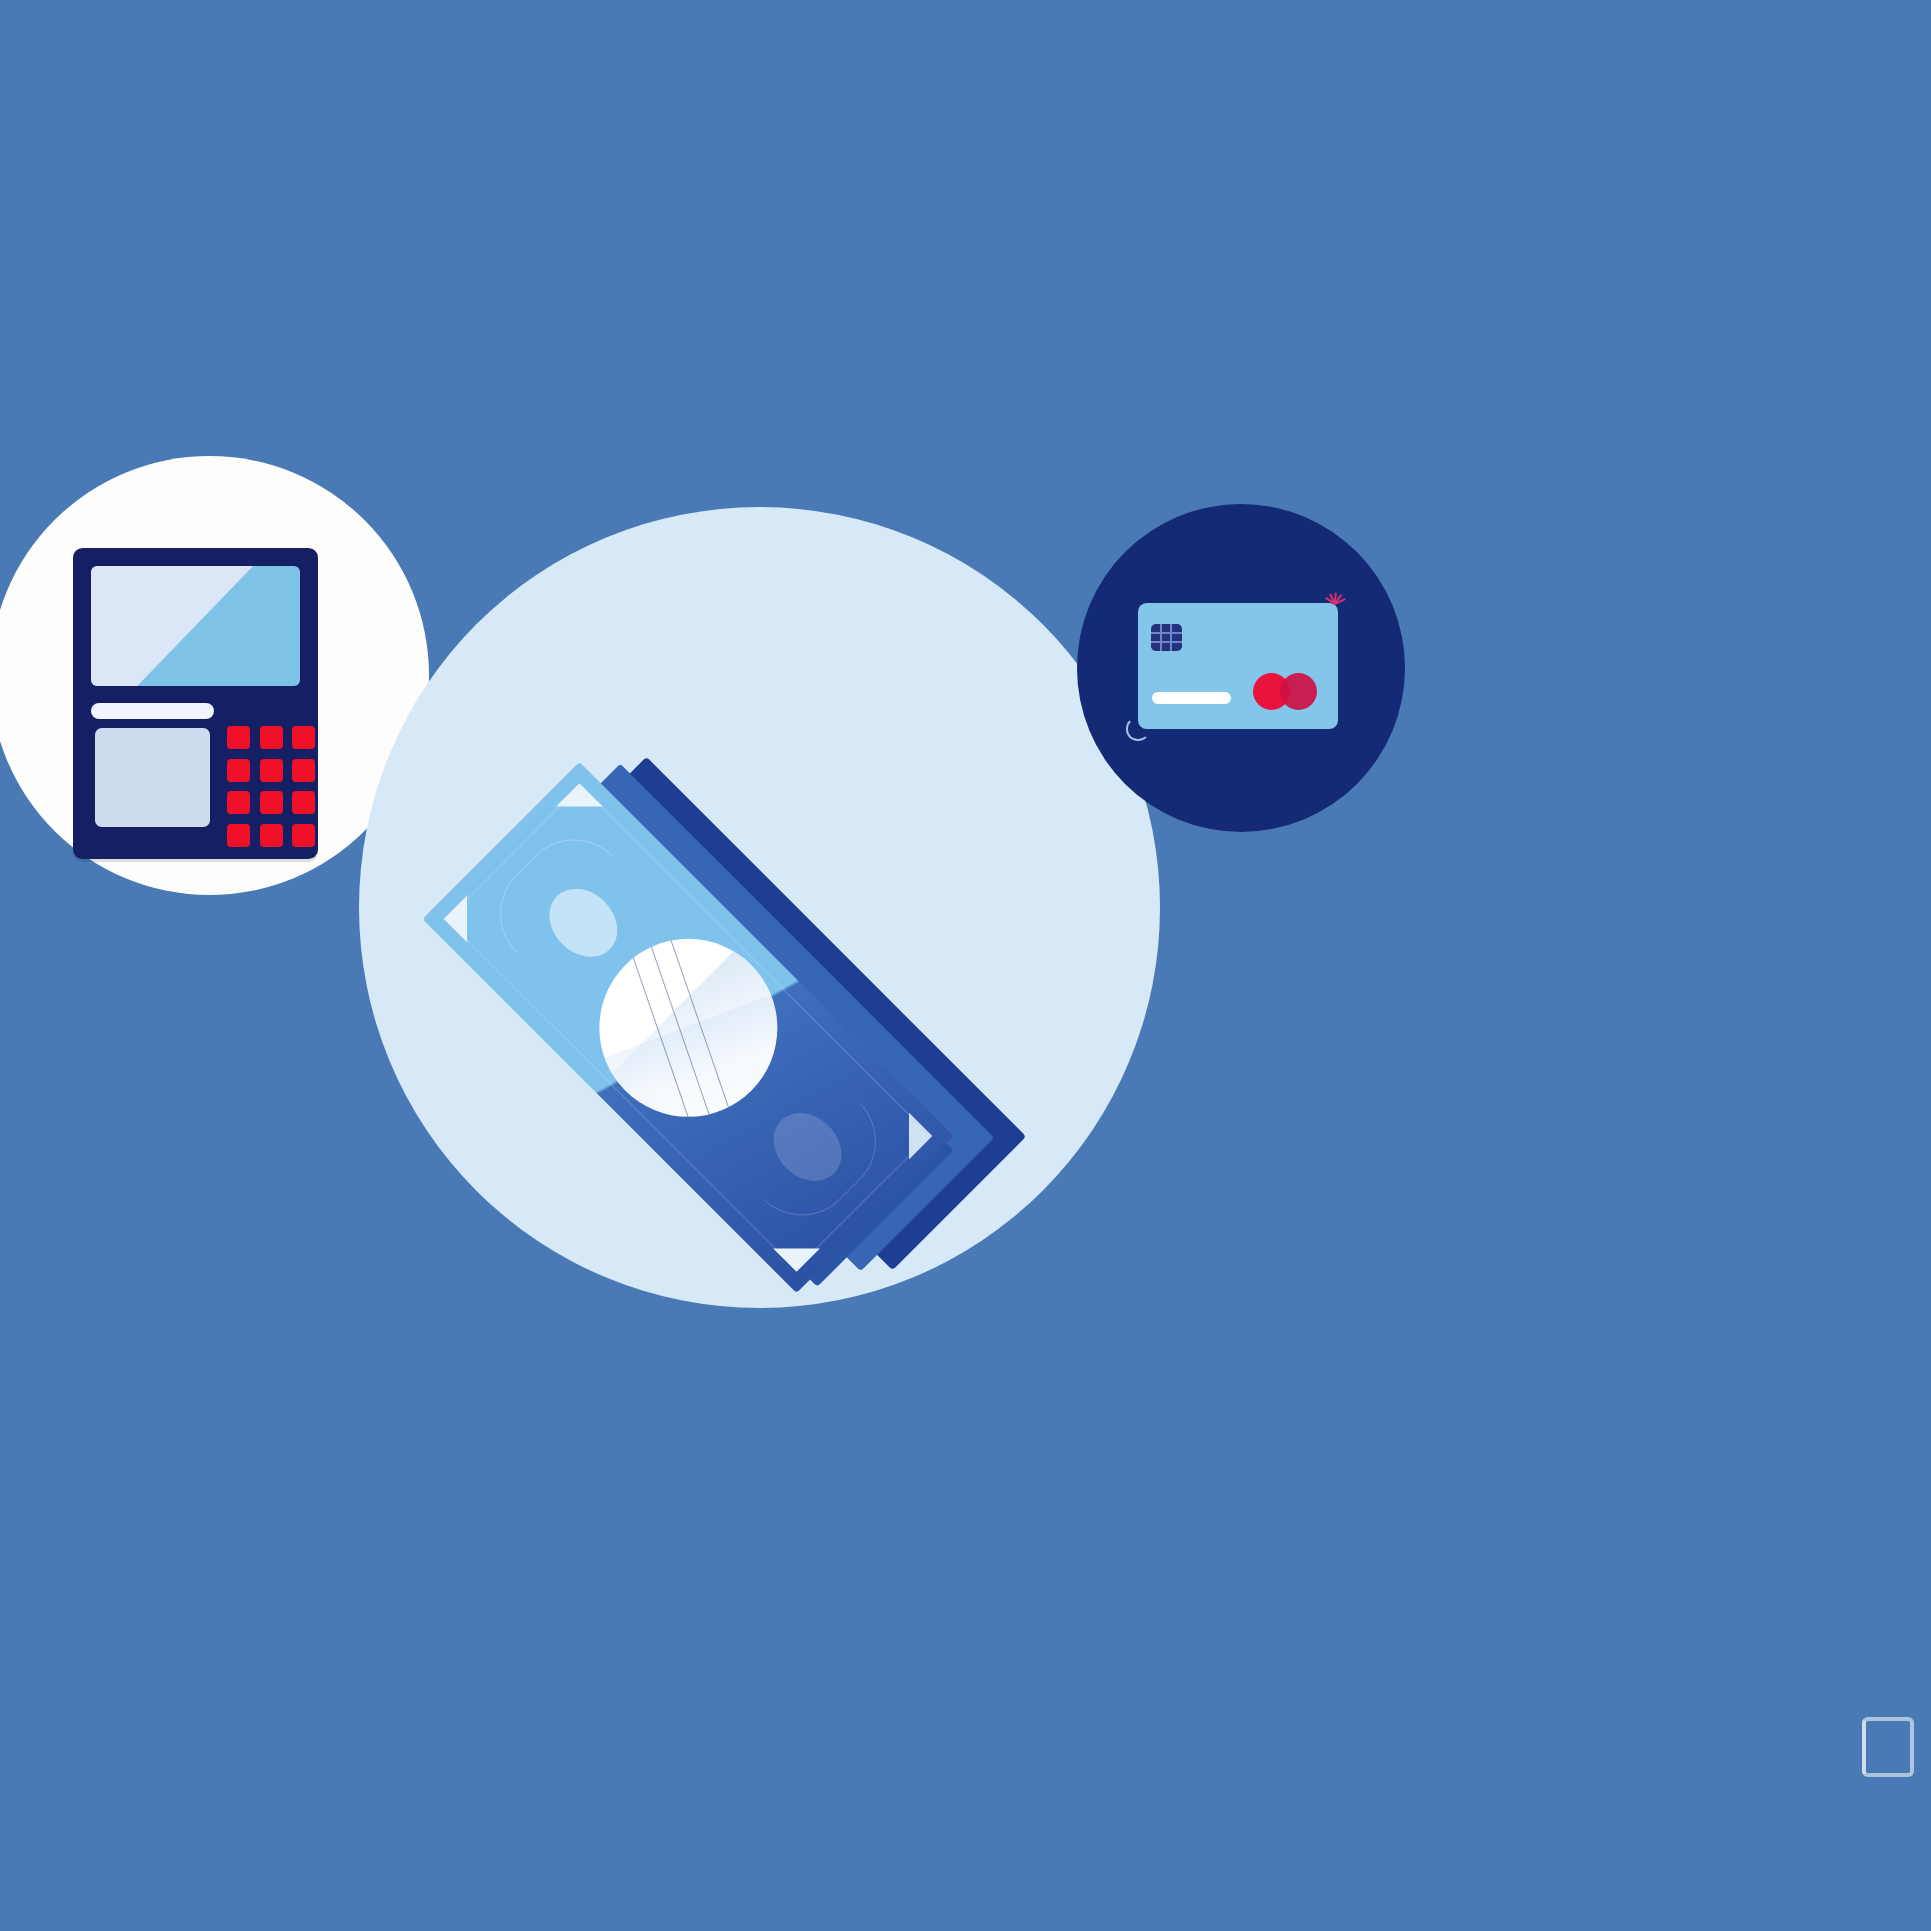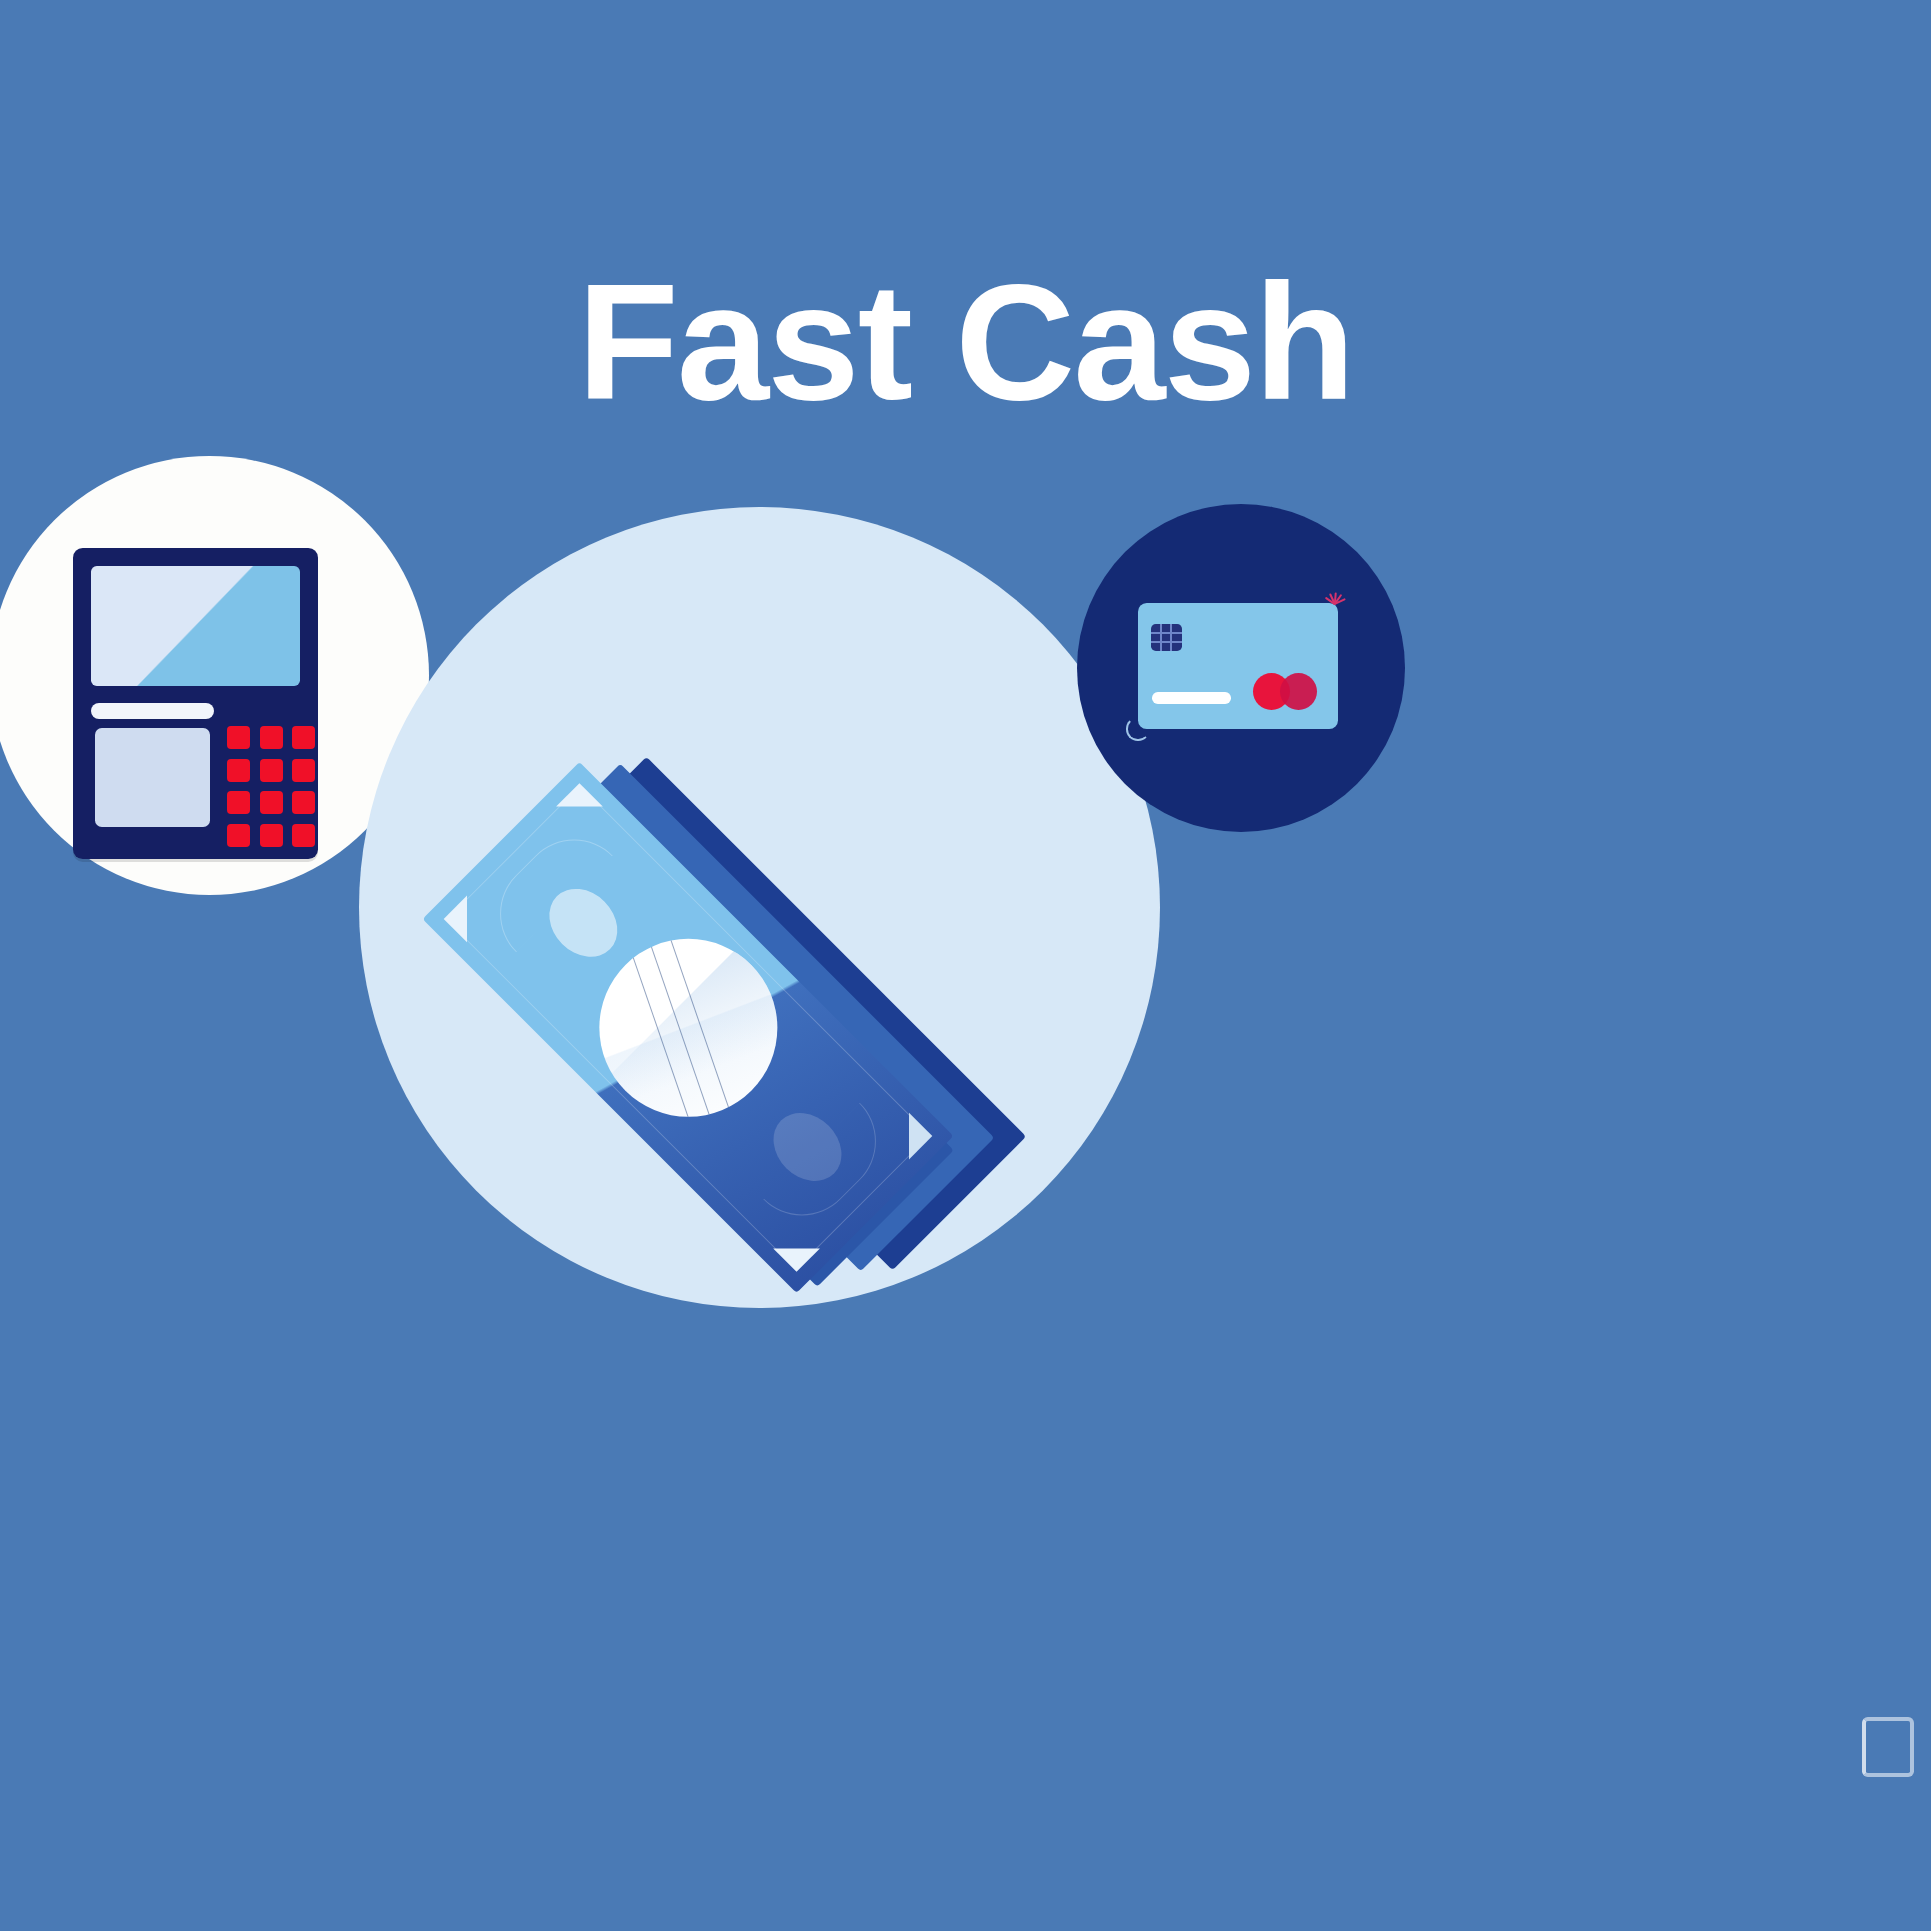--- a/index.html
+++ b/index.html
@@ -258,21 +258,20 @@
     border:4.8px solid rgba(255,255,255,.55);
     border-radius:5.8px;
     border-left-color:rgba(255,255,255,.75);
   }
 </style>
 </head>
 <body>
 
 <div id="stage">
 
-  <div class="title">Fast Cash</div>
 
   <div class="circle circle-atm"></div>
   <div class="atm">
     <div class="atm-screen"></div>
     <div class="atm-slot"></div>
     <div class="atm-dispenser"></div>
     <div class="atm-keypad">
       <div class="atm-key"></div>
       <div class="atm-key"></div>
       <div class="atm-key"></div>

